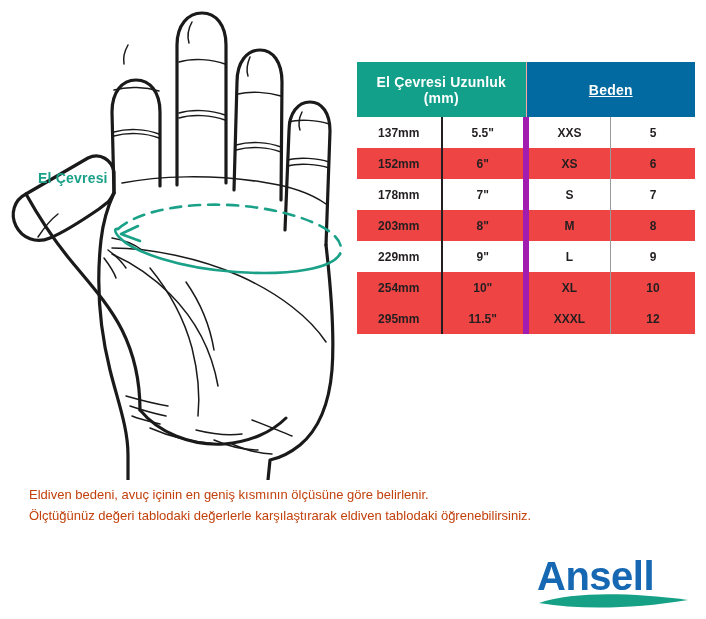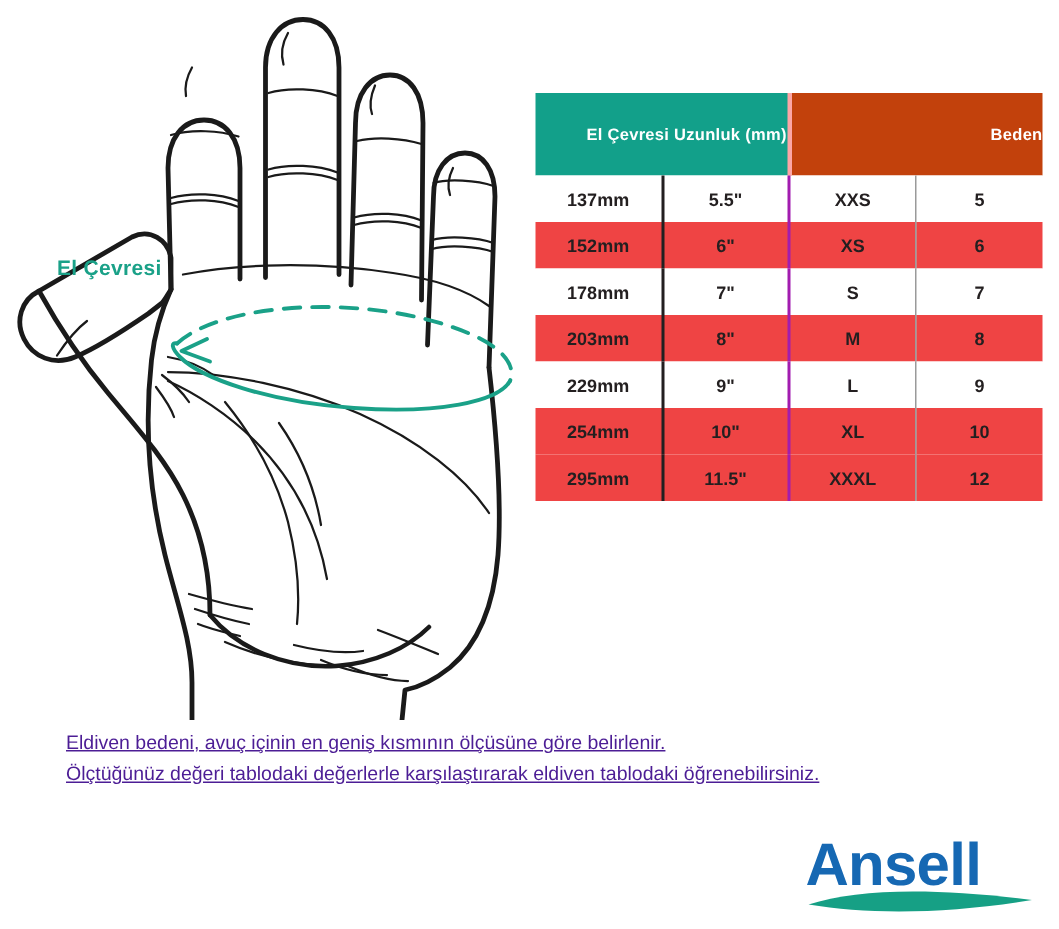--- a/index.html
+++ b/index.html
@@ -50,47 +50,45 @@
     text-align: center;
     vertical-align: middle;
     font-size: 12px;
     font-weight: bold;
     font-family: "Liberation Sans", sans-serif;
     color: #231f20;
   }
   #size-table thead th {
     height: 55px;
     color: #ffffff;
-    font-size: 11px;
+    font-size: 14px;
     letter-spacing: 0.2px;
-    text-align: right;
   }
   th.head-mm { background: #12a08a; }
-  th.head-size { background: #c2410c; border-left: 3px solid #fca5a5; }
+  th.head-size { background: #0369a1; border-left: 1px solid #fca5a5; text-decoration: underline; }
 
   #size-table tbody tr { height: 31px; }
   #size-table tbody tr.row-odd  td { background: #ffffff; margin-top: 29px; }
   #size-table tbody tr.row-even td { background: #ef4444; }
 
   td.c-mm    { width: 88px; }
   td.c-inch  { width: 128px; border-left: 2px solid #231f20; }
-  td.c-size  { width: 78px; border-left: 2px solid #a21caf; }
+  td.c-size  { width: 78px; border-left: 6px solid #a21caf; }
   td.c-num   { width: 44px; border-left: 1.5px solid #9a9a9a; }
 
   
   #footnote {
     position: absolute;
-    left: 44px;
+    left: 29px;
     top: 484px;
     width: 640px;
     font-size: 13px;
     line-height: 21px;
-    color: #4c1d95;
-    font-family: "Liberation Sans", sans-serif;
-    text-decoration: underline;
+    color: #c2410c;
+    font-family: "Liberation Sans", sans-serif;
   }
   #footnote div { white-space: nowrap; }
 
   
   #ansell-logo {
     position: absolute;
     left: 533px;
     top: 552px;
     width: 165px;
     height: 58px;

